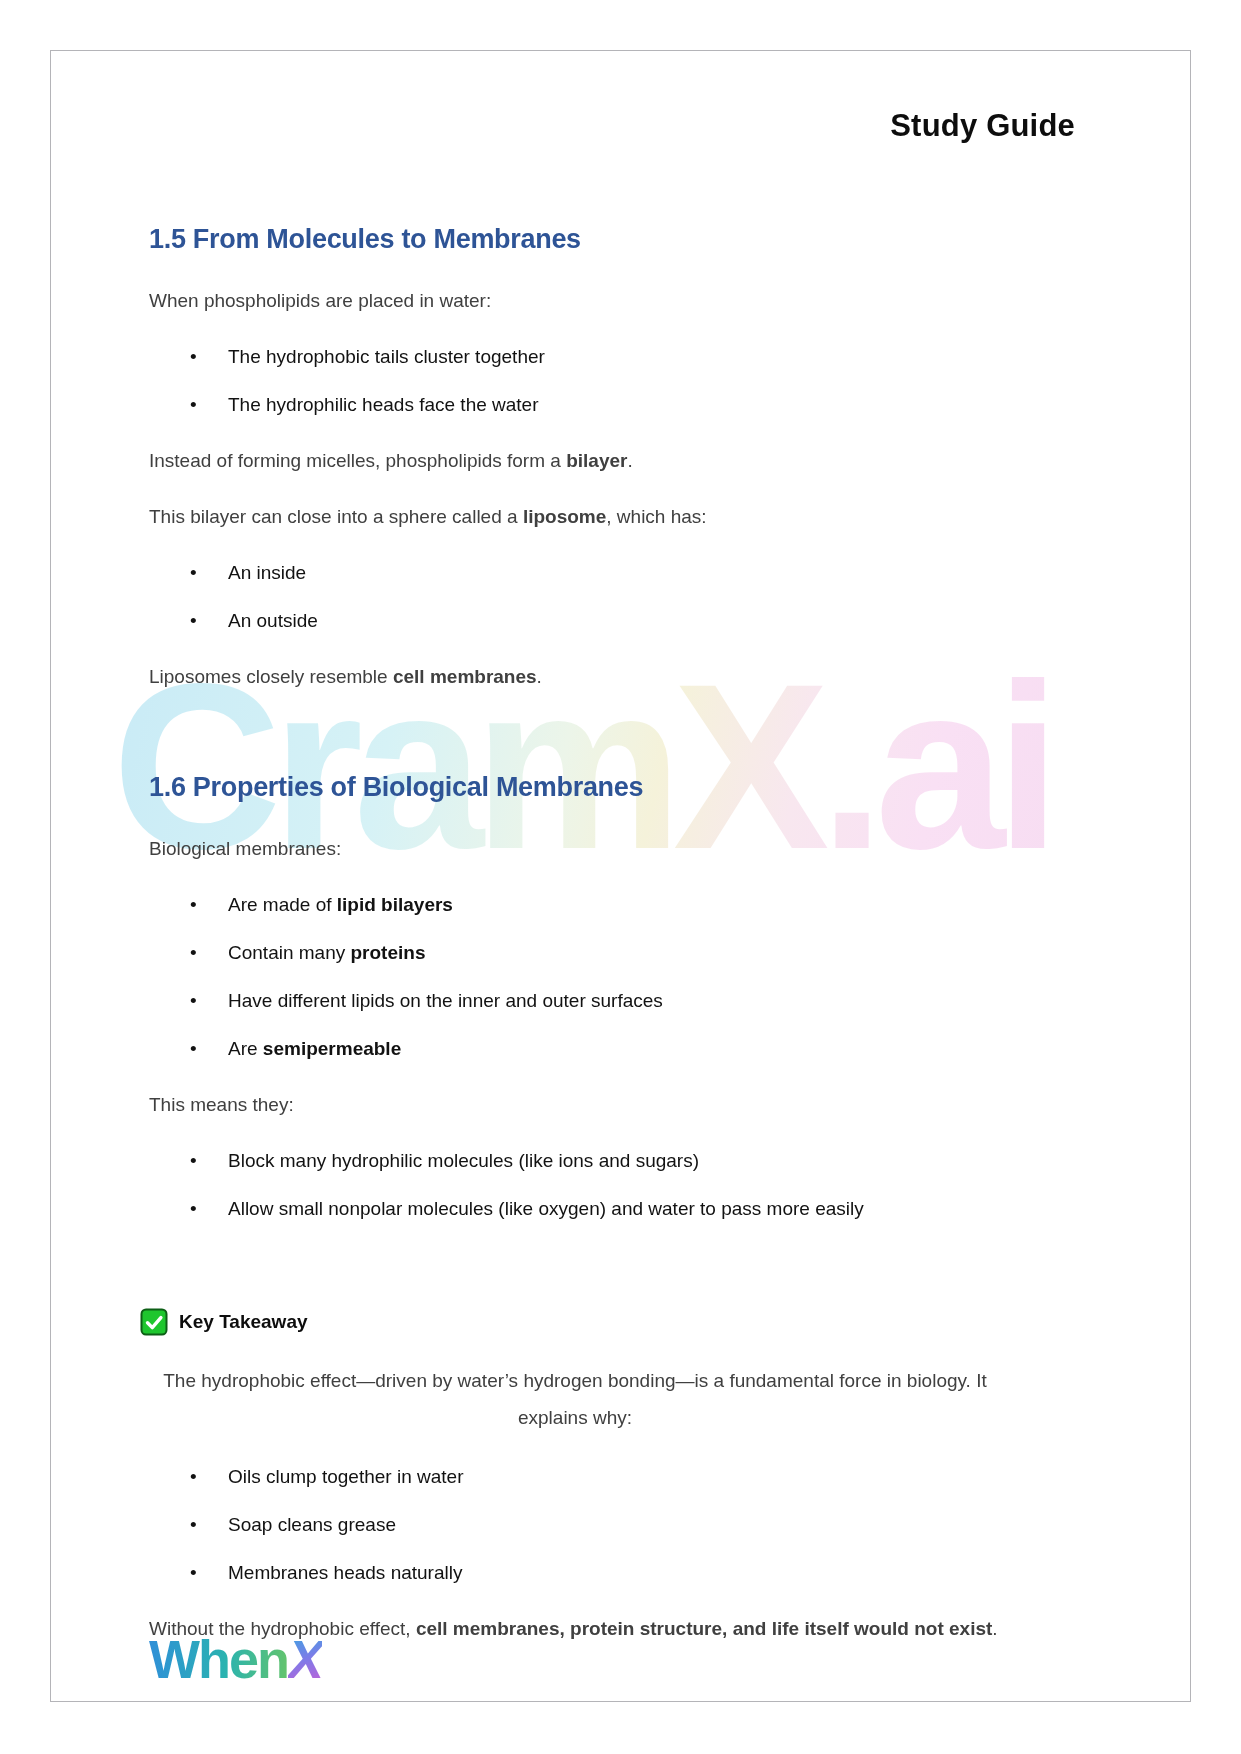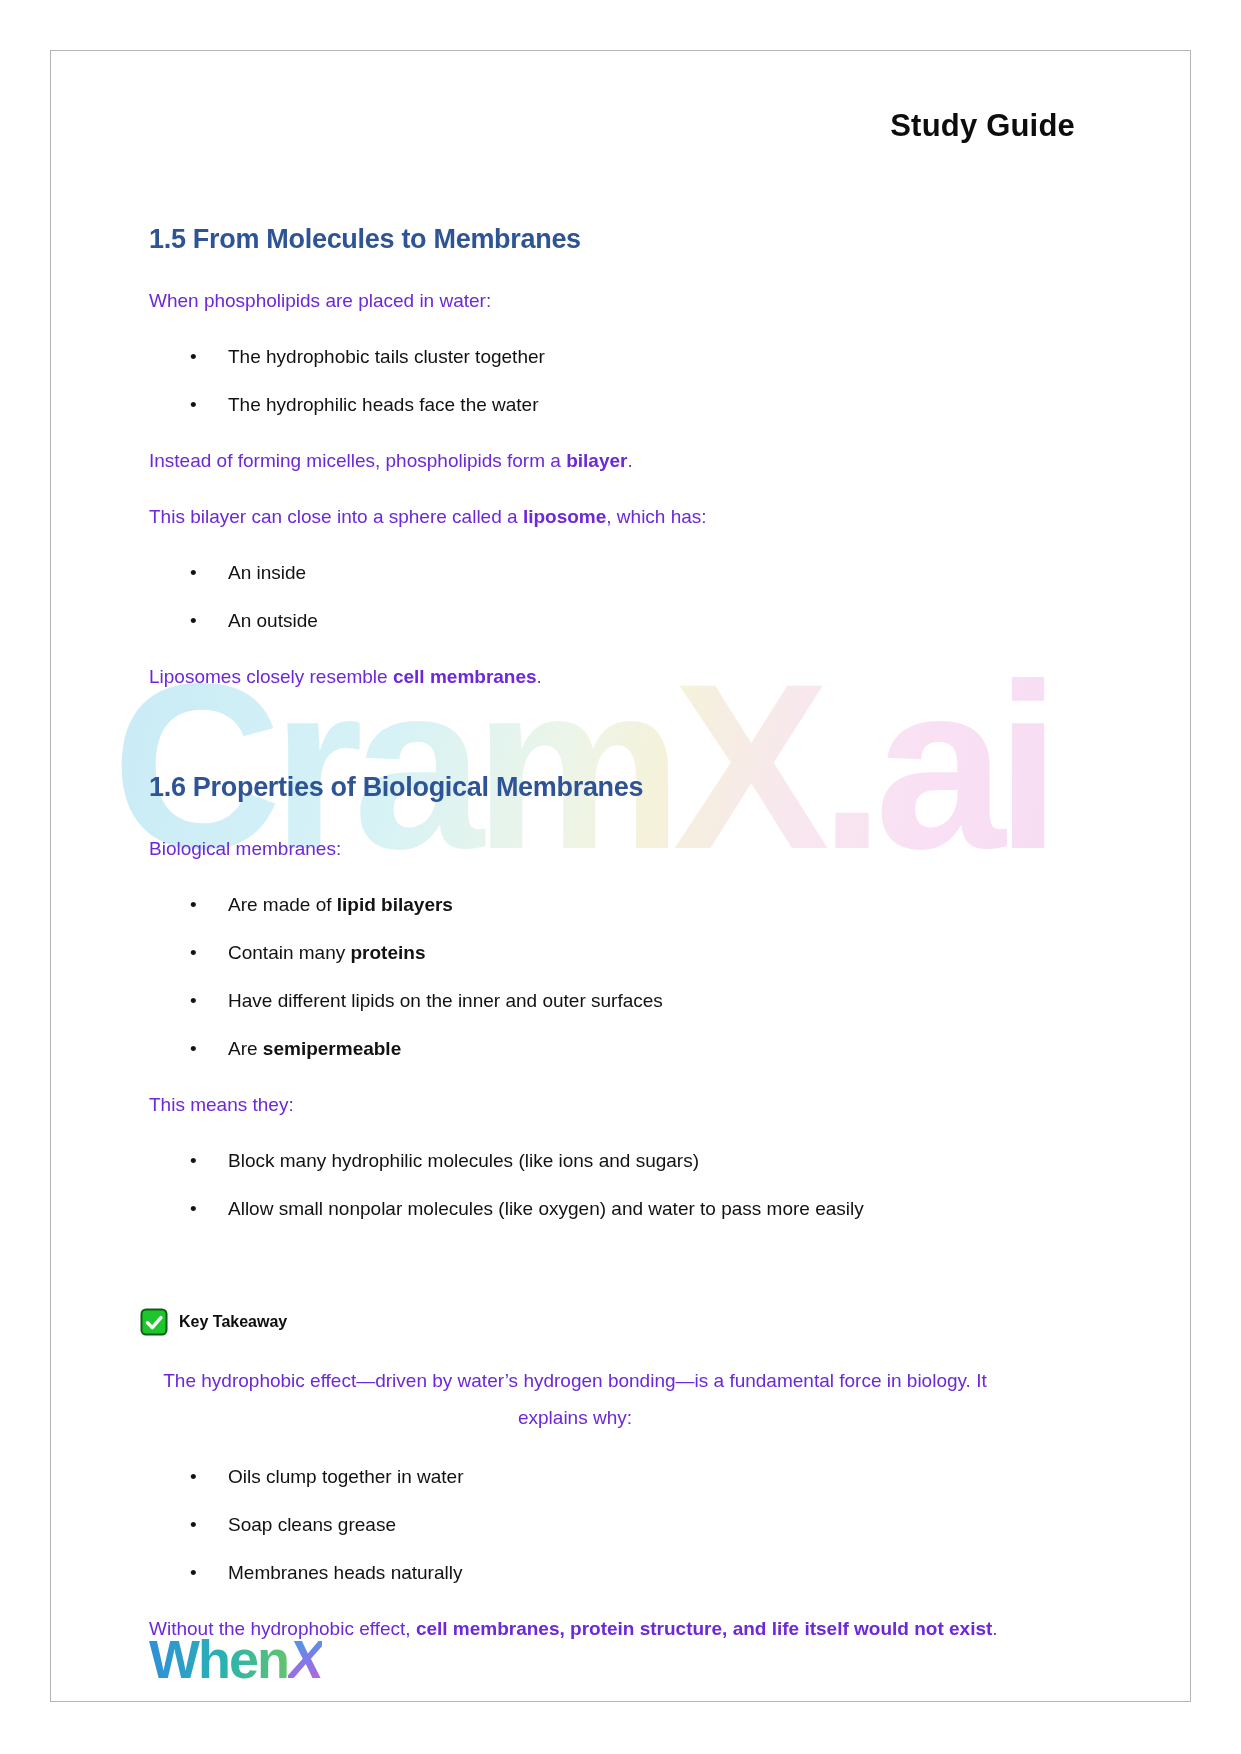--- a/index.html
+++ b/index.html
@@ -25,34 +25,34 @@
   .doc-title{
     text-align:right;padding-right:14px;
     font-size:31px;font-weight:bold;line-height:36px;color:#0d0d0d;
     letter-spacing:0.2px;margin:16px;
   }
   .h2{
     color:#2e5496;font-size:27px;font-weight:bold;line-height:34px;
     letter-spacing:-0.3px;margin:78px 0 30px 0;
   }
   .para{
-    font-size:19px;line-height:30px;margin:26px 0;color:#6d28d9;
+    font-size:19px;line-height:30px;margin:26px 0;color:#404040;
   }
   .para.wrap{line-height:37px;max-width:852px;text-align:center;}
   .para.nowrap{white-space:nowrap;margin-bottom:4px;}
   .blist{list-style:none;margin:26px 0;padding:0;}
   .blist li{display:flex;font-size:19px;line-height:30px;margin:0 0 18px 0;color:#121212;}
   .blist li:last-child{margin-bottom:0;}
   .bullet-dot{flex:0 0 79px;width:79px;padding-left:41px;box-sizing:border-box;}
   .bullet-text{flex:1 1 auto;}
   .key-takeaway{
     display:flex;align-items:center;gap:11px;margin:84px 0 26px -9px;
   }
   .kt-icon{width:28px;height:28px;flex:0 0 28px;display:block;}
-  .kt-label{font-size:16px;font-weight:bold;color:#0d0d0d;}
+  .kt-label{font-size:19px;font-weight:bold;color:#0d0d0d;}
   .logo{
     margin-top:-16px;font-size:54px;font-weight:bold;letter-spacing:-2px;line-height:54px;
   }
   .logo-cram{
     background:linear-gradient(92deg,#2f8fd8 0%,#2ab3b0 55%,#64c46c 100%);
     -webkit-background-clip:text;background-clip:text;color:transparent;
   }
   .logo-x{
     font-style:italic;
     background:linear-gradient(165deg,#37a7e0 5%,#7e7be8 50%,#c45fd6 95%);

